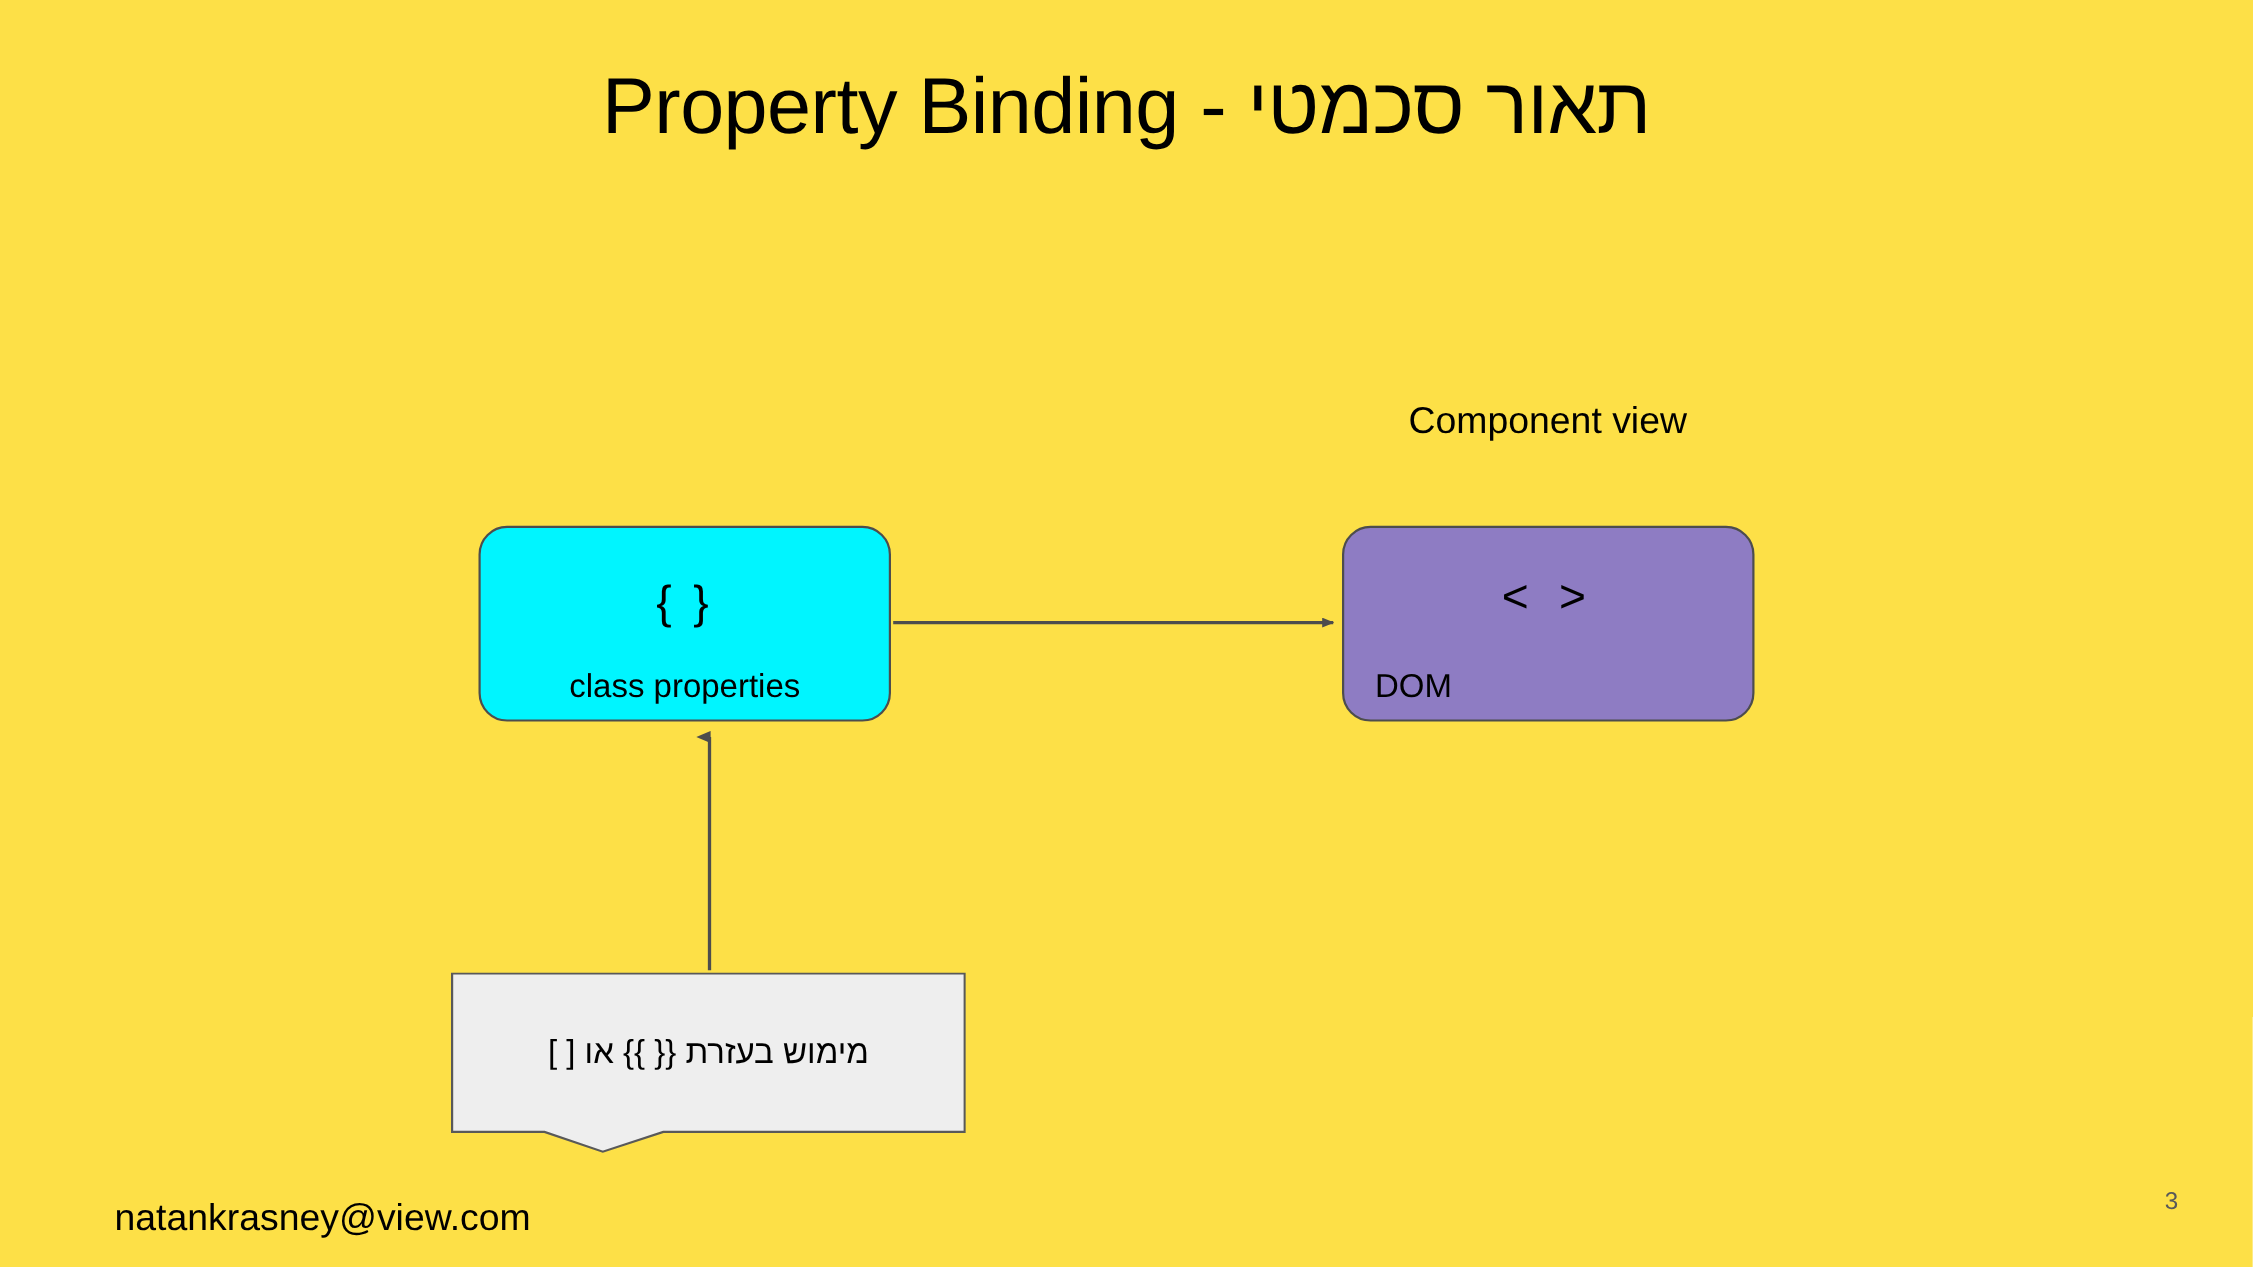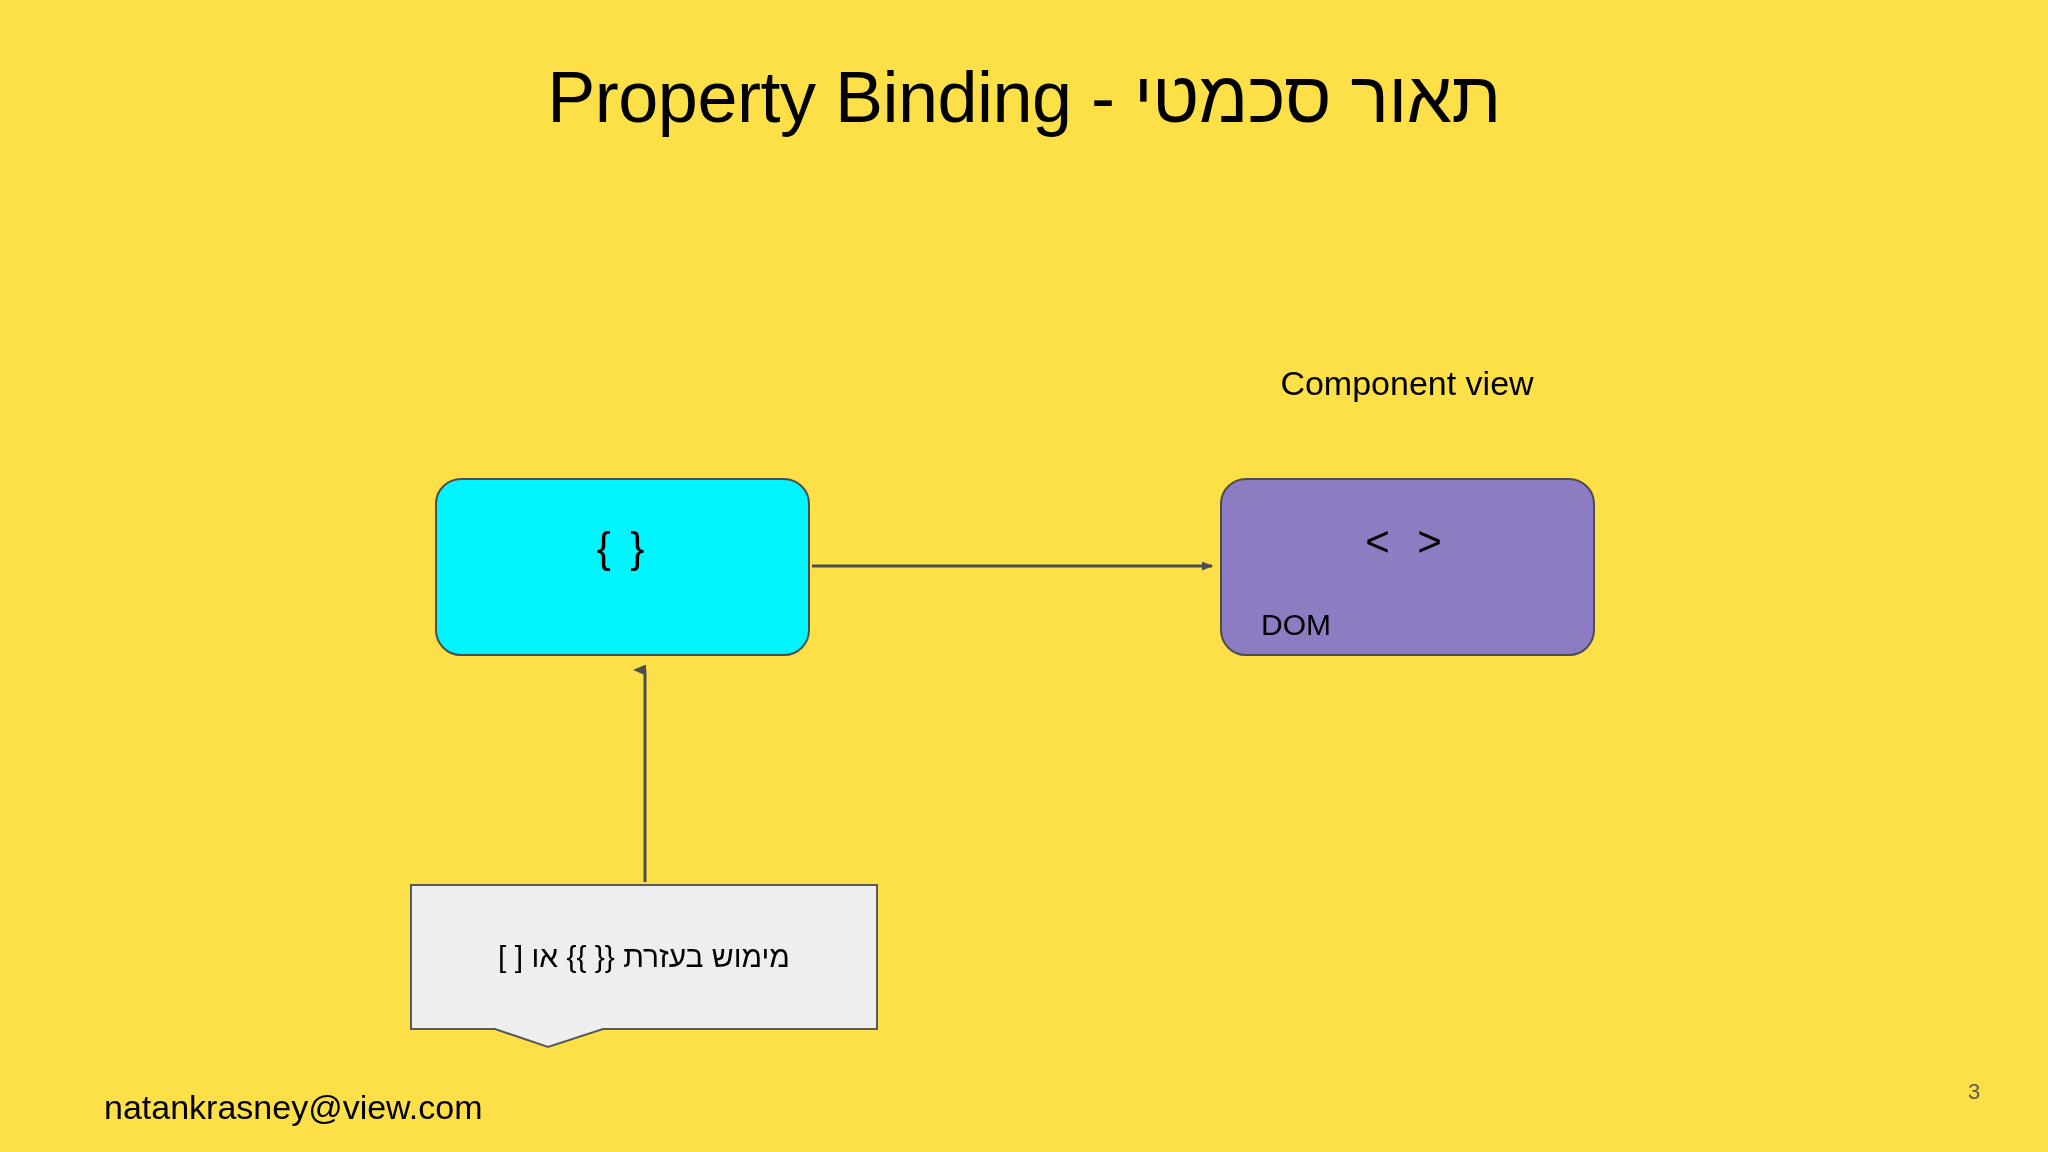--- a/index.html
+++ b/index.html
@@ -88,21 +88,21 @@
     font-size: 30px;
     color: #000000;
     white-space: nowrap;
   }
   #box-class .node-caption {
     left: 0;
     right: 0;
     text-align: center;
   }
   #box-view .node-caption {
-    left: 39px;
+    left: 28px;
     text-align: left;
   }
 
   
   #connector-layer {
     position: absolute;
     left: 0;
     top: 0;
     width: 2048px;
     height: 1152px;
@@ -163,20 +163,21 @@
 <body>
 
 <div id="slide">
 
   <div id="slide-title">Property Binding - תאור סכמטי</div>
 
   <div class="column-caption" id="caption-right">Component view</div>
 
   <div class="node-box" id="box-class">
     <div class="node-glyph">{ }</div>
+    <div class="node-caption">class properties</div>
   </div>
 
   <div class="node-box" id="box-view">
     <div class="node-glyph">&lt; &gt;</div>
     <div class="node-caption">DOM</div>
   </div>
 
   <svg id="connector-layer" viewBox="0 0 2048 1152">
     <defs>
       <marker id="arrowhead-right" markerWidth="11" markerHeight="9" refX="10" refY="4.5" orient="auto" markerUnits="userSpaceOnUse">

